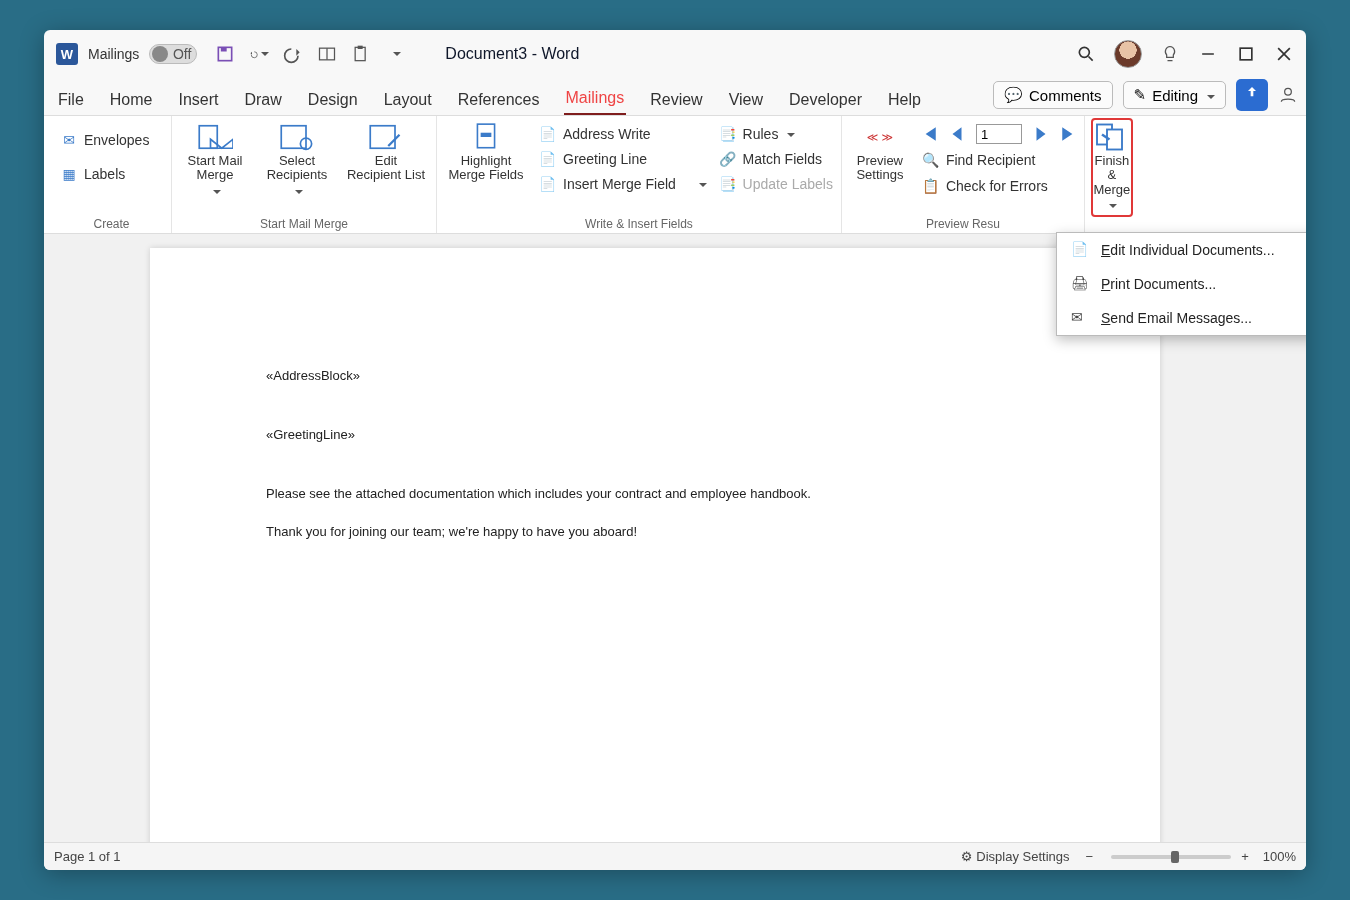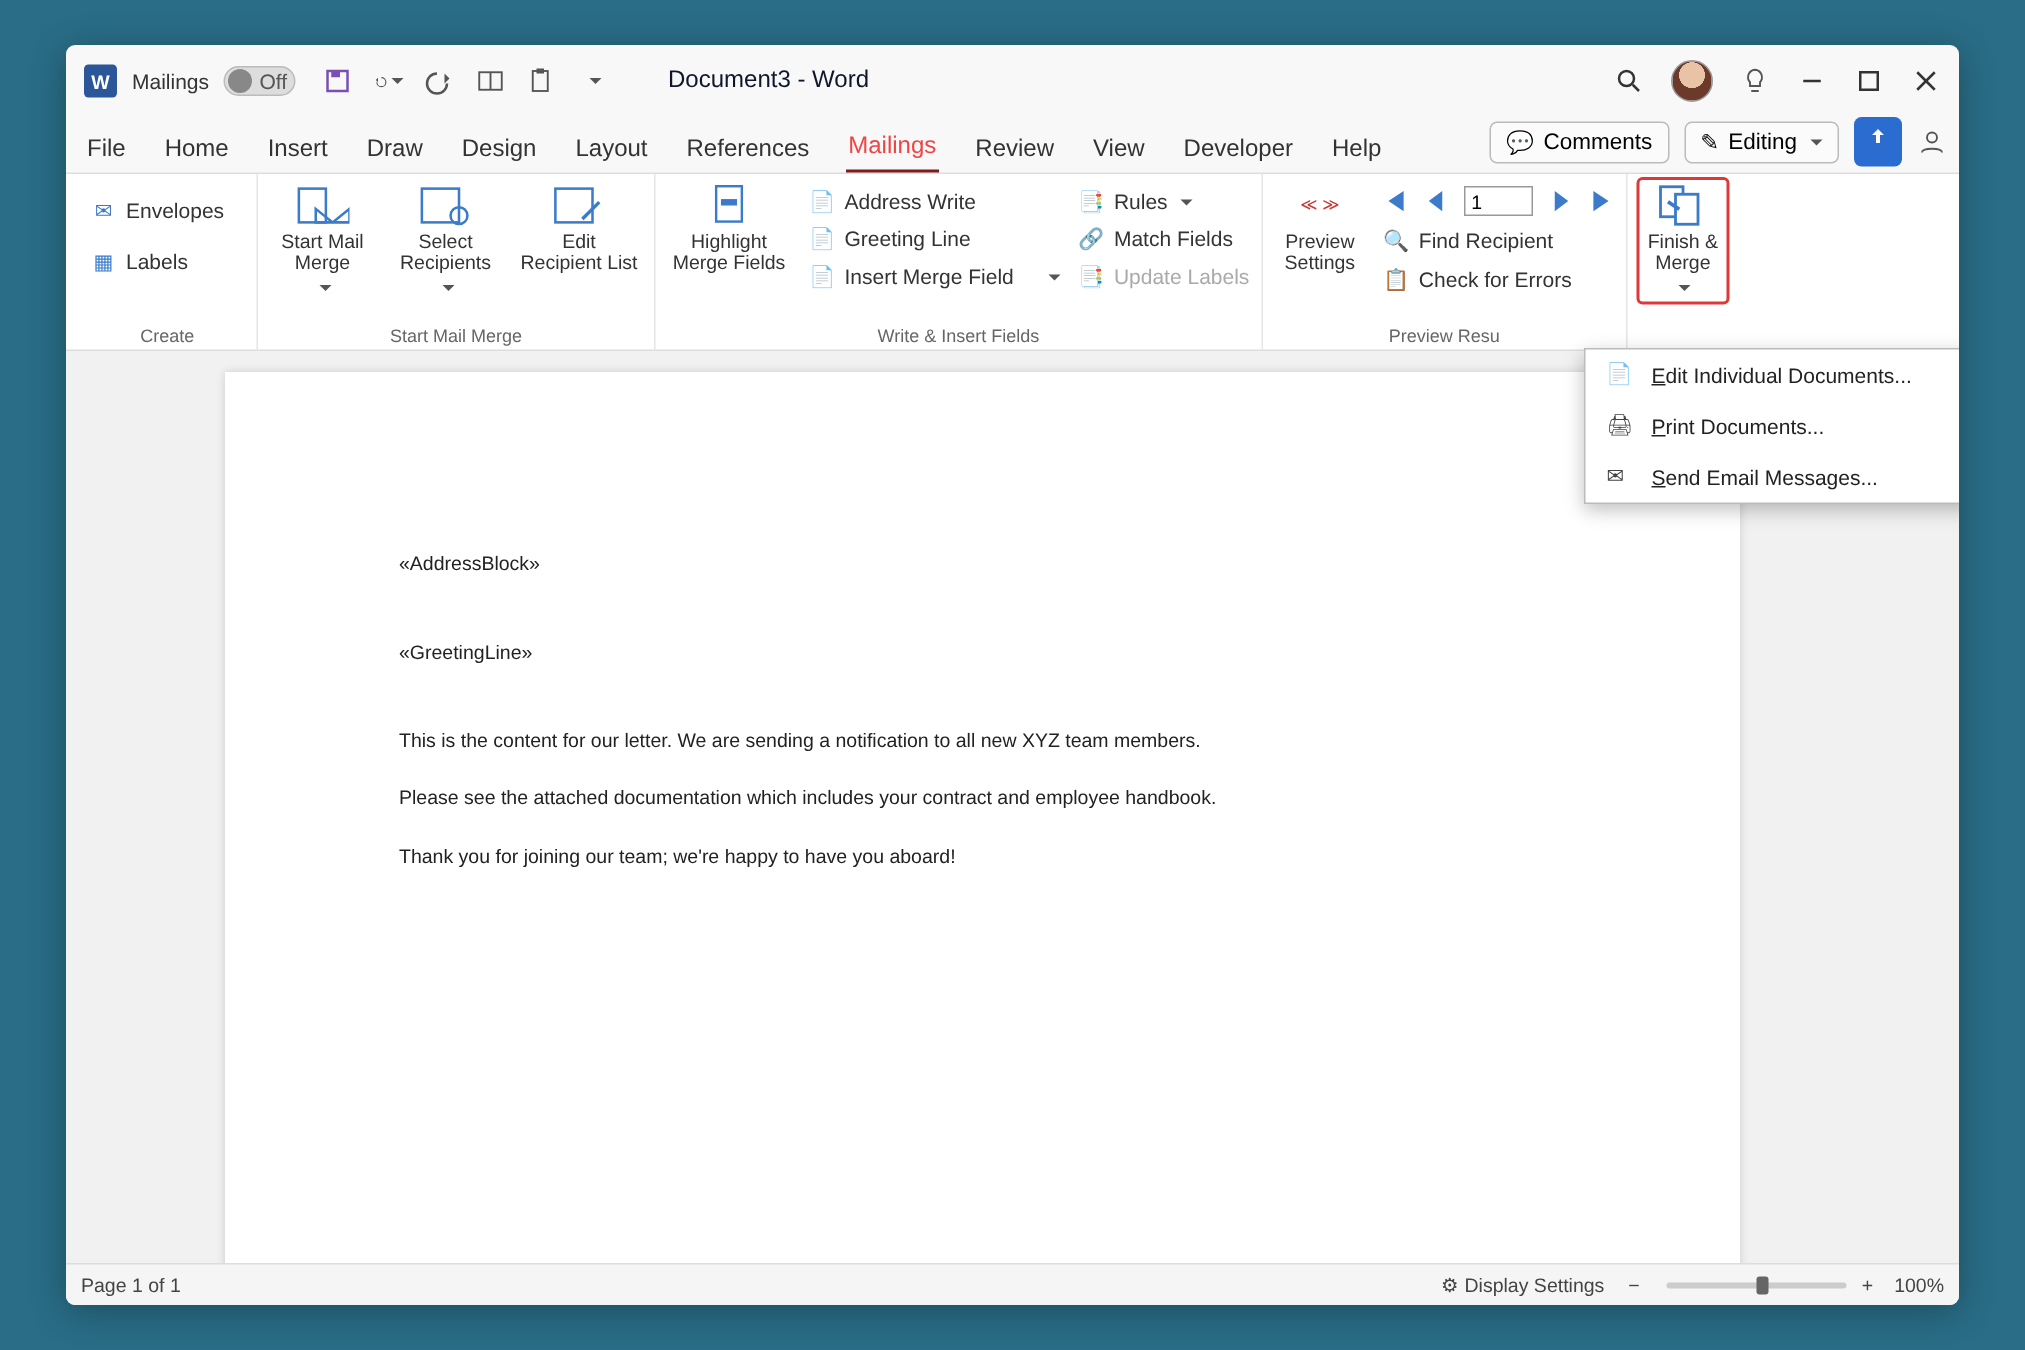--- a/index.html
+++ b/index.html
@@ -307,21 +307,21 @@
               <span class="sic">📋</span>
               <span>Check for Errors</span>
             </div>
         </div>
       </div>
       <div class="rgroup-label">Preview Resu</div>
     </div>
 
     <div class="rgroup noborder" style="padding-top:2px">
       <div class="rgroup-body">
-        <div class="bigbtn finish-merge" style="width:62px">
+        <div class="bigbtn finish-merge" style="width:42px">
           <div class="ic">
               <svg viewBox="0 0 28 24">
                 <rect x="2" y="2" width="12" height="16" fill="none" stroke="#3b7bc9" stroke-width="1.5"></rect>
                 <rect x="10" y="6" width="12" height="16" fill="#fff" stroke="#3b7bc9" stroke-width="1.5"></rect>
                 <path d="M6 10l6 4" stroke="#3b7bc9" stroke-width="2" marker-end=""></path>
               </svg>
             </div>
           <span style="white-space:pre-line">Finish &amp;
 Merge</span>
             <span class="caret"></span>
@@ -343,21 +343,20 @@
         <span class="di">✉</span>
         <span><span class="underline-letter">S</span><span>end Email Messages...</span></span>
       </div>
     </div>
   </div>
 
   <div class="doc-area">
     <div class="page">
       <p class="mergecode">«AddressBlock»</p>
       <p class="mergecode">«GreetingLine»</p>
-      <p>This is the content for our letter. We are sending a notification to all new XYZ team members.</p>
       <p>Please see the attached documentation which includes your contract and employee handbook.</p>
       <p>Thank you for joining our team; we're happy to have you aboard!</p>
     </div>
   </div>
 
   <div class="statusbar">
     <span>Page 1 of 1</span>
     <div class="spacer"></div>
     <span style="margin-right:4px">⚙</span>
     <span>Display Settings</span>

